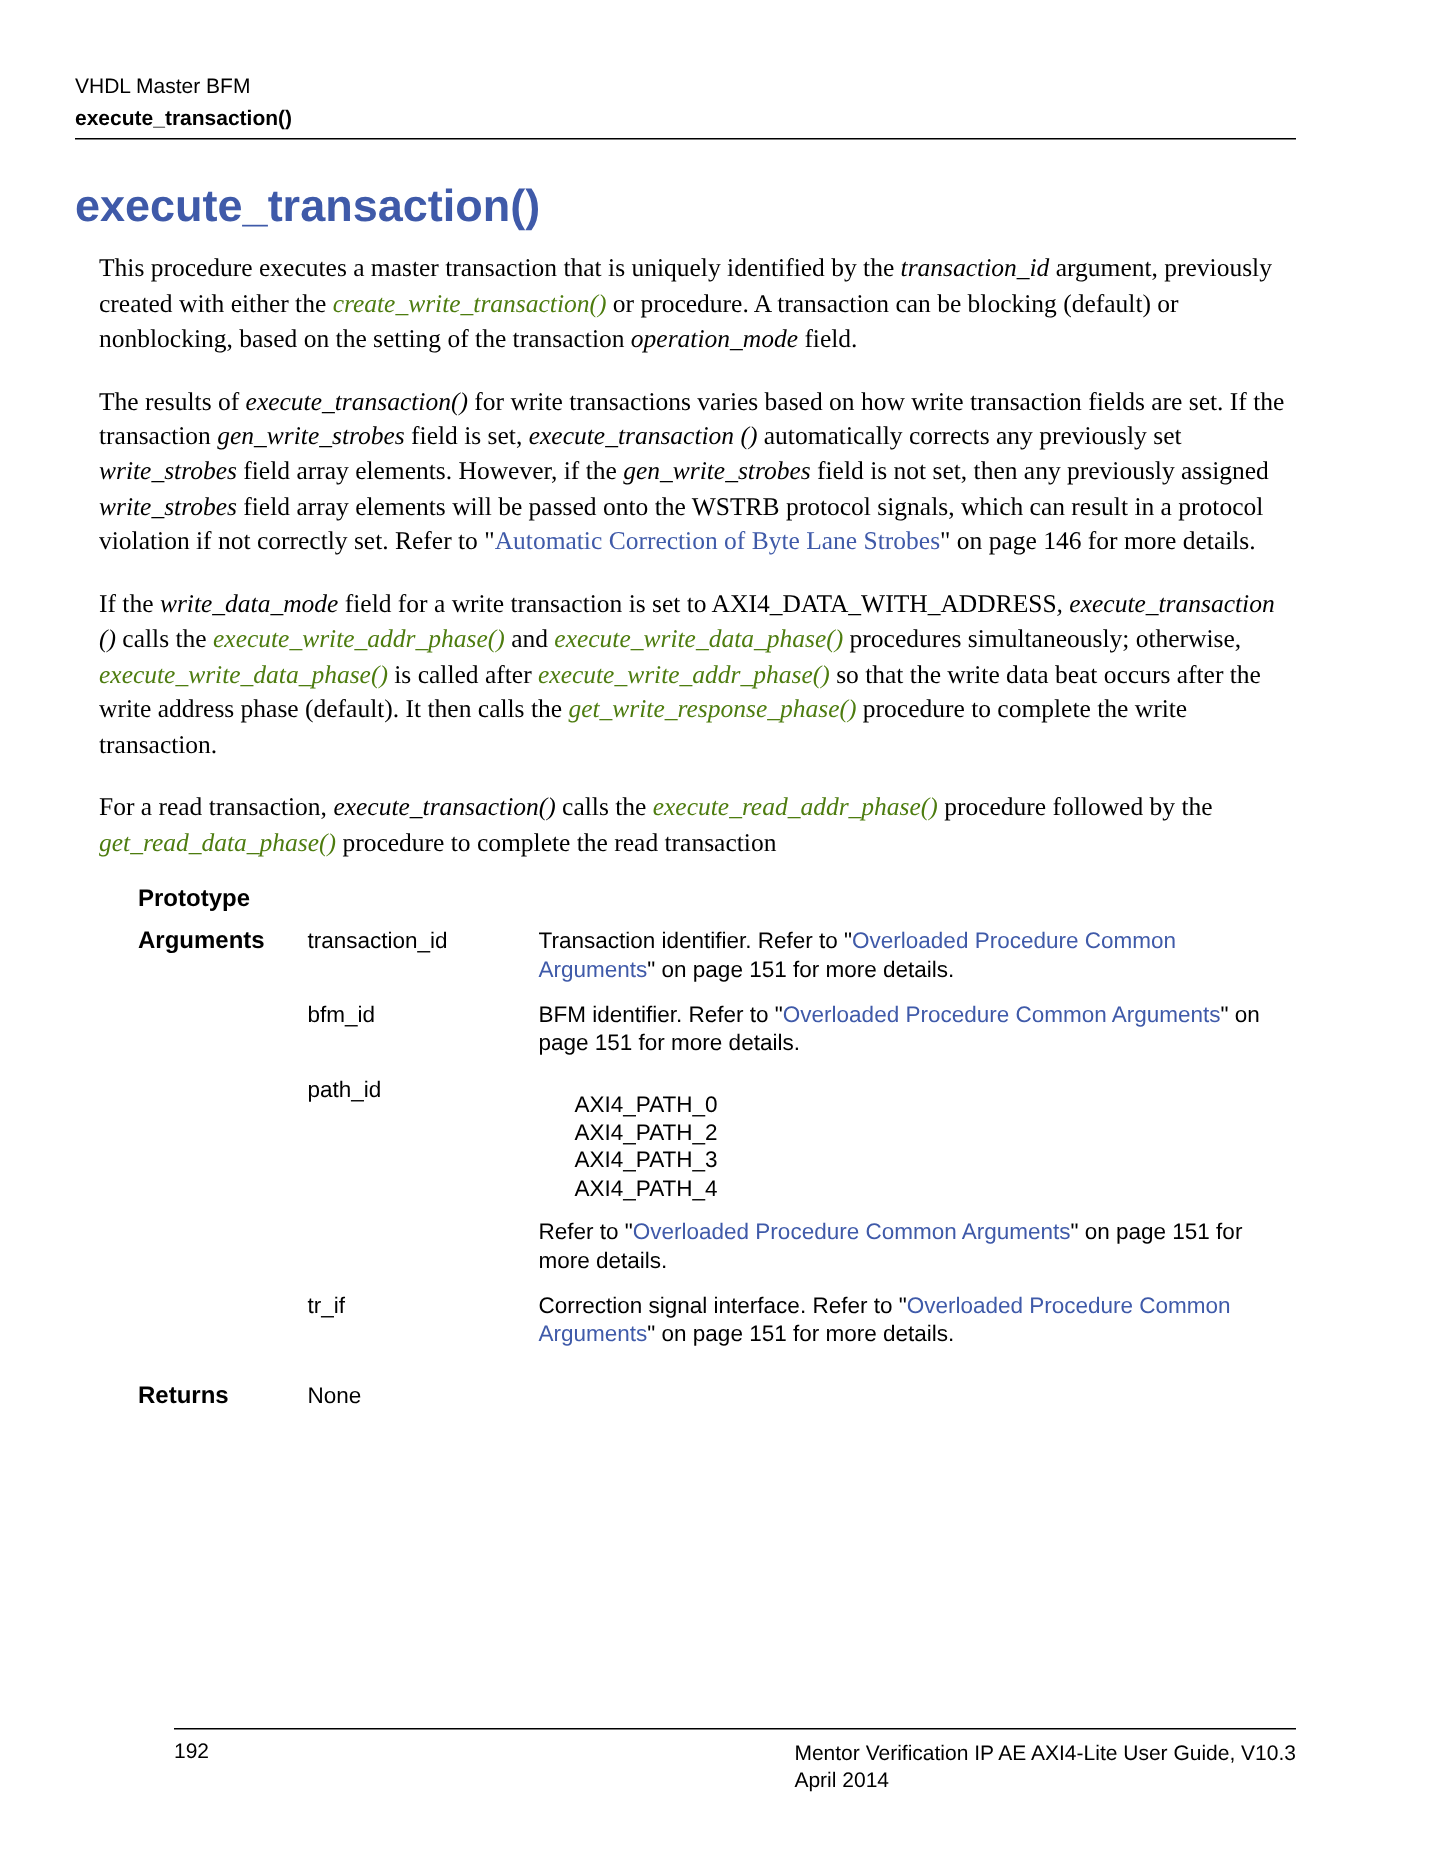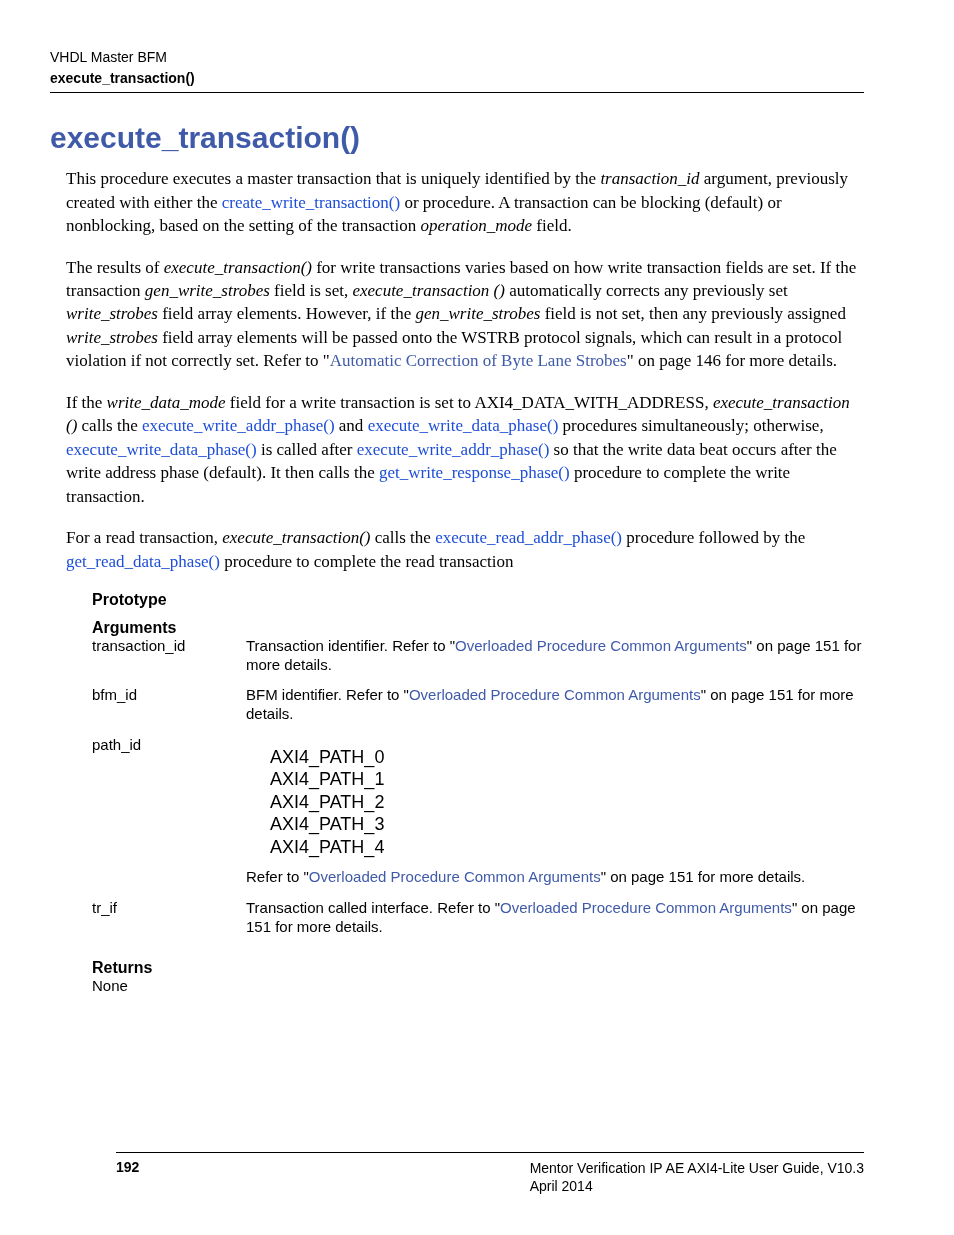--- a/index.html
+++ b/index.html
@@ -39,31 +39,30 @@
     font-weight: bold;
     color: #3f5aa9;
     margin: 0 0 12px 0;
   }
   .body-text {
     font-size: 17px;
     line-height: 1.38;
     margin: 0 0 18px 16px;
   }
   .italic { font-style: italic; }
-  .link { color: #1d4ed8; }
+  .link { color: #4d7c0f; font-style: italic; }
   .link-plain { color: #3f5aa9; }
   .spec-table {
     margin-left: 42px;
     margin-top: 10px;
   }
   .spec-row {
     display: flex;
     align-items: flex-start;
     margin-bottom: 10px;
-    flex-direction: column;
   }
   .spec-label {
     font-family: Arial, Helvetica, sans-serif;
     font-size: 16px;
     font-weight: bold;
     width: 113px;
     flex-shrink: 0;
   }
   .spec-content {
     flex: 1;
@@ -86,21 +85,21 @@
     flex-shrink: 0;
   }
   .arg-desc {
     font-family: Arial, Helvetica, sans-serif;
     font-size: 15px;
     line-height: 1.25;
     flex: 1;
   }
   .path-list {
     font-family: Arial, Helvetica, sans-serif;
-    font-size: 18px;
+    font-size: 15px;
     line-height: 1.25;
     margin: 10px 0 10px 24px;
   }
   .footer {
     position: absolute;
     bottom: 40px;
     left: 116px;
     right: 90px;
   }
   .footer-hr {
@@ -108,21 +107,21 @@
     border-top: 1px solid #000;
     margin: 0 0 6px 0;
   }
   .footer-row {
     display: flex;
     justify-content: space-between;
     font-family: Arial, Helvetica, sans-serif;
     font-size: 14px;
   }
   .footer-page {
-    font-weight: bold;
+    font-weight: normal;
   }
   .footer-right {
     text-align: left;
     line-height: 1.3;
   }
 </style>
 </head>
 <body>
 
 <div class="page">
@@ -170,35 +169,34 @@
           <div class="arg-desc">
             <span>BFM identifier. Refer to "</span><span class="link-plain">Overloaded Procedure Common Arguments</span><span>" on page 151 for more details.</span>
           </div>
         </div>
 
         <div class="arg-row">
           <div class="arg-name">path_id</div>
           <div class="arg-desc">
             <div class="path-list">
               <div>AXI4_PATH_0</div>
-              <div>AXI4_PATH_1</div>
               <div>AXI4_PATH_2</div>
               <div>AXI4_PATH_3</div>
               <div>AXI4_PATH_4</div>
             </div>
             <div>
               <span>Refer to "</span><span class="link-plain">Overloaded Procedure Common Arguments</span><span>" on page 151 for more details.</span>
             </div>
           </div>
         </div>
 
         <div class="arg-row">
           <div class="arg-name">tr_if</div>
           <div class="arg-desc">
-            <span>Transaction called interface. Refer to "</span><span class="link-plain">Overloaded Procedure Common Arguments</span><span>" on page 151 for more details.</span>
+            <span>Correction signal interface. Refer to "</span><span class="link-plain">Overloaded Procedure Common Arguments</span><span>" on page 151 for more details.</span>
           </div>
         </div>
 
       </div>
     </div>
 
     <div class="spec-row">
       <div class="spec-label">Returns</div>
       <div class="spec-content">
         <div class="arg-name">None</div>

